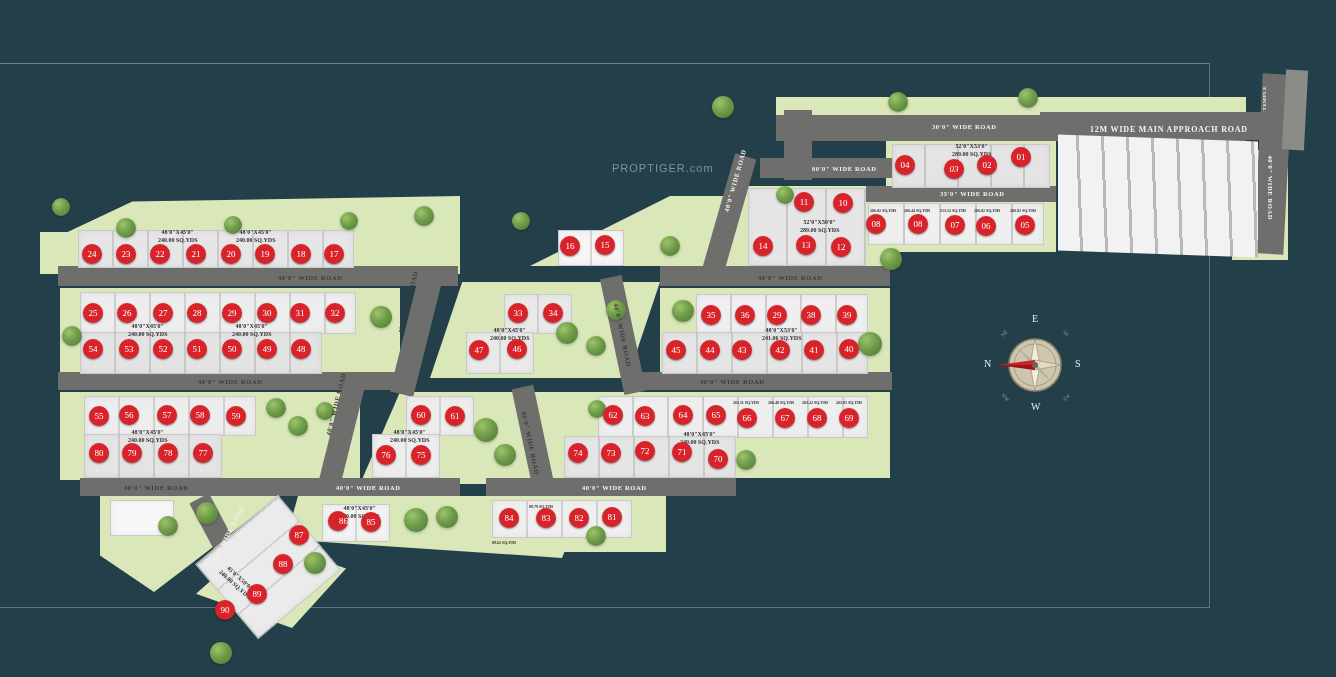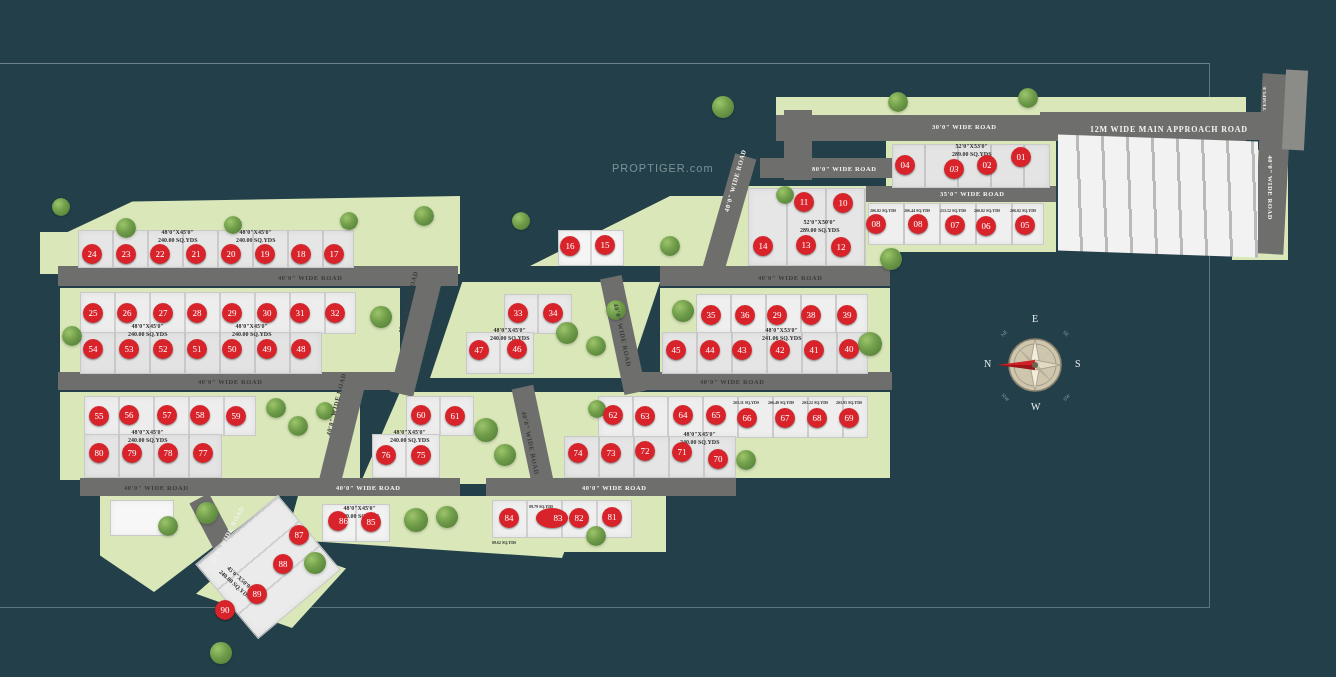--- a/index.html
+++ b/index.html
@@ -392,21 +392,21 @@
         <div class="mk" style="left: 601px; top: 443px;">73</div>
         <div class="mk" style="left: 568px; top: 443px;">74</div>
         <div class="mk" style="left: 411px; top: 445px;">75</div>
         <div class="mk" style="left: 376px; top: 445px;">76</div>
         <div class="mk" style="left: 193px; top: 443px;">77</div>
         <div class="mk" style="left: 158px; top: 443px;">78</div>
         <div class="mk" style="left: 122px; top: 443px;">79</div>
         <div class="mk" style="left: 89px; top: 443px;">80</div>
         <div class="mk" style="left: 602px; top: 507px;">81</div>
         <div class="mk" style="left: 569px; top: 508px;">82</div>
-        <div class="mk" style="left: 536px; top: 508px; padding-left: 12px;">83</div>
+        <div class="mk" style="left: 536px; top: 508px;">83</div>
         <div class="mk" style="left: 499px; top: 508px;">84</div>
         <div class="mk" style="left: 361px; top: 512px;">85</div>
         <div class="mk" style="left: 328px; top: 511px; text-align: right;">86</div>
         <div class="mk" style="left: 289px; top: 525px;">87</div>
         <div class="mk" style="left: 273px; top: 554px;">88</div>
         <div class="mk" style="left: 247px; top: 584px;">89</div>
         <div class="mk" style="left: 215px; top: 600px;">90</div>
       </div>
 
   </div>

